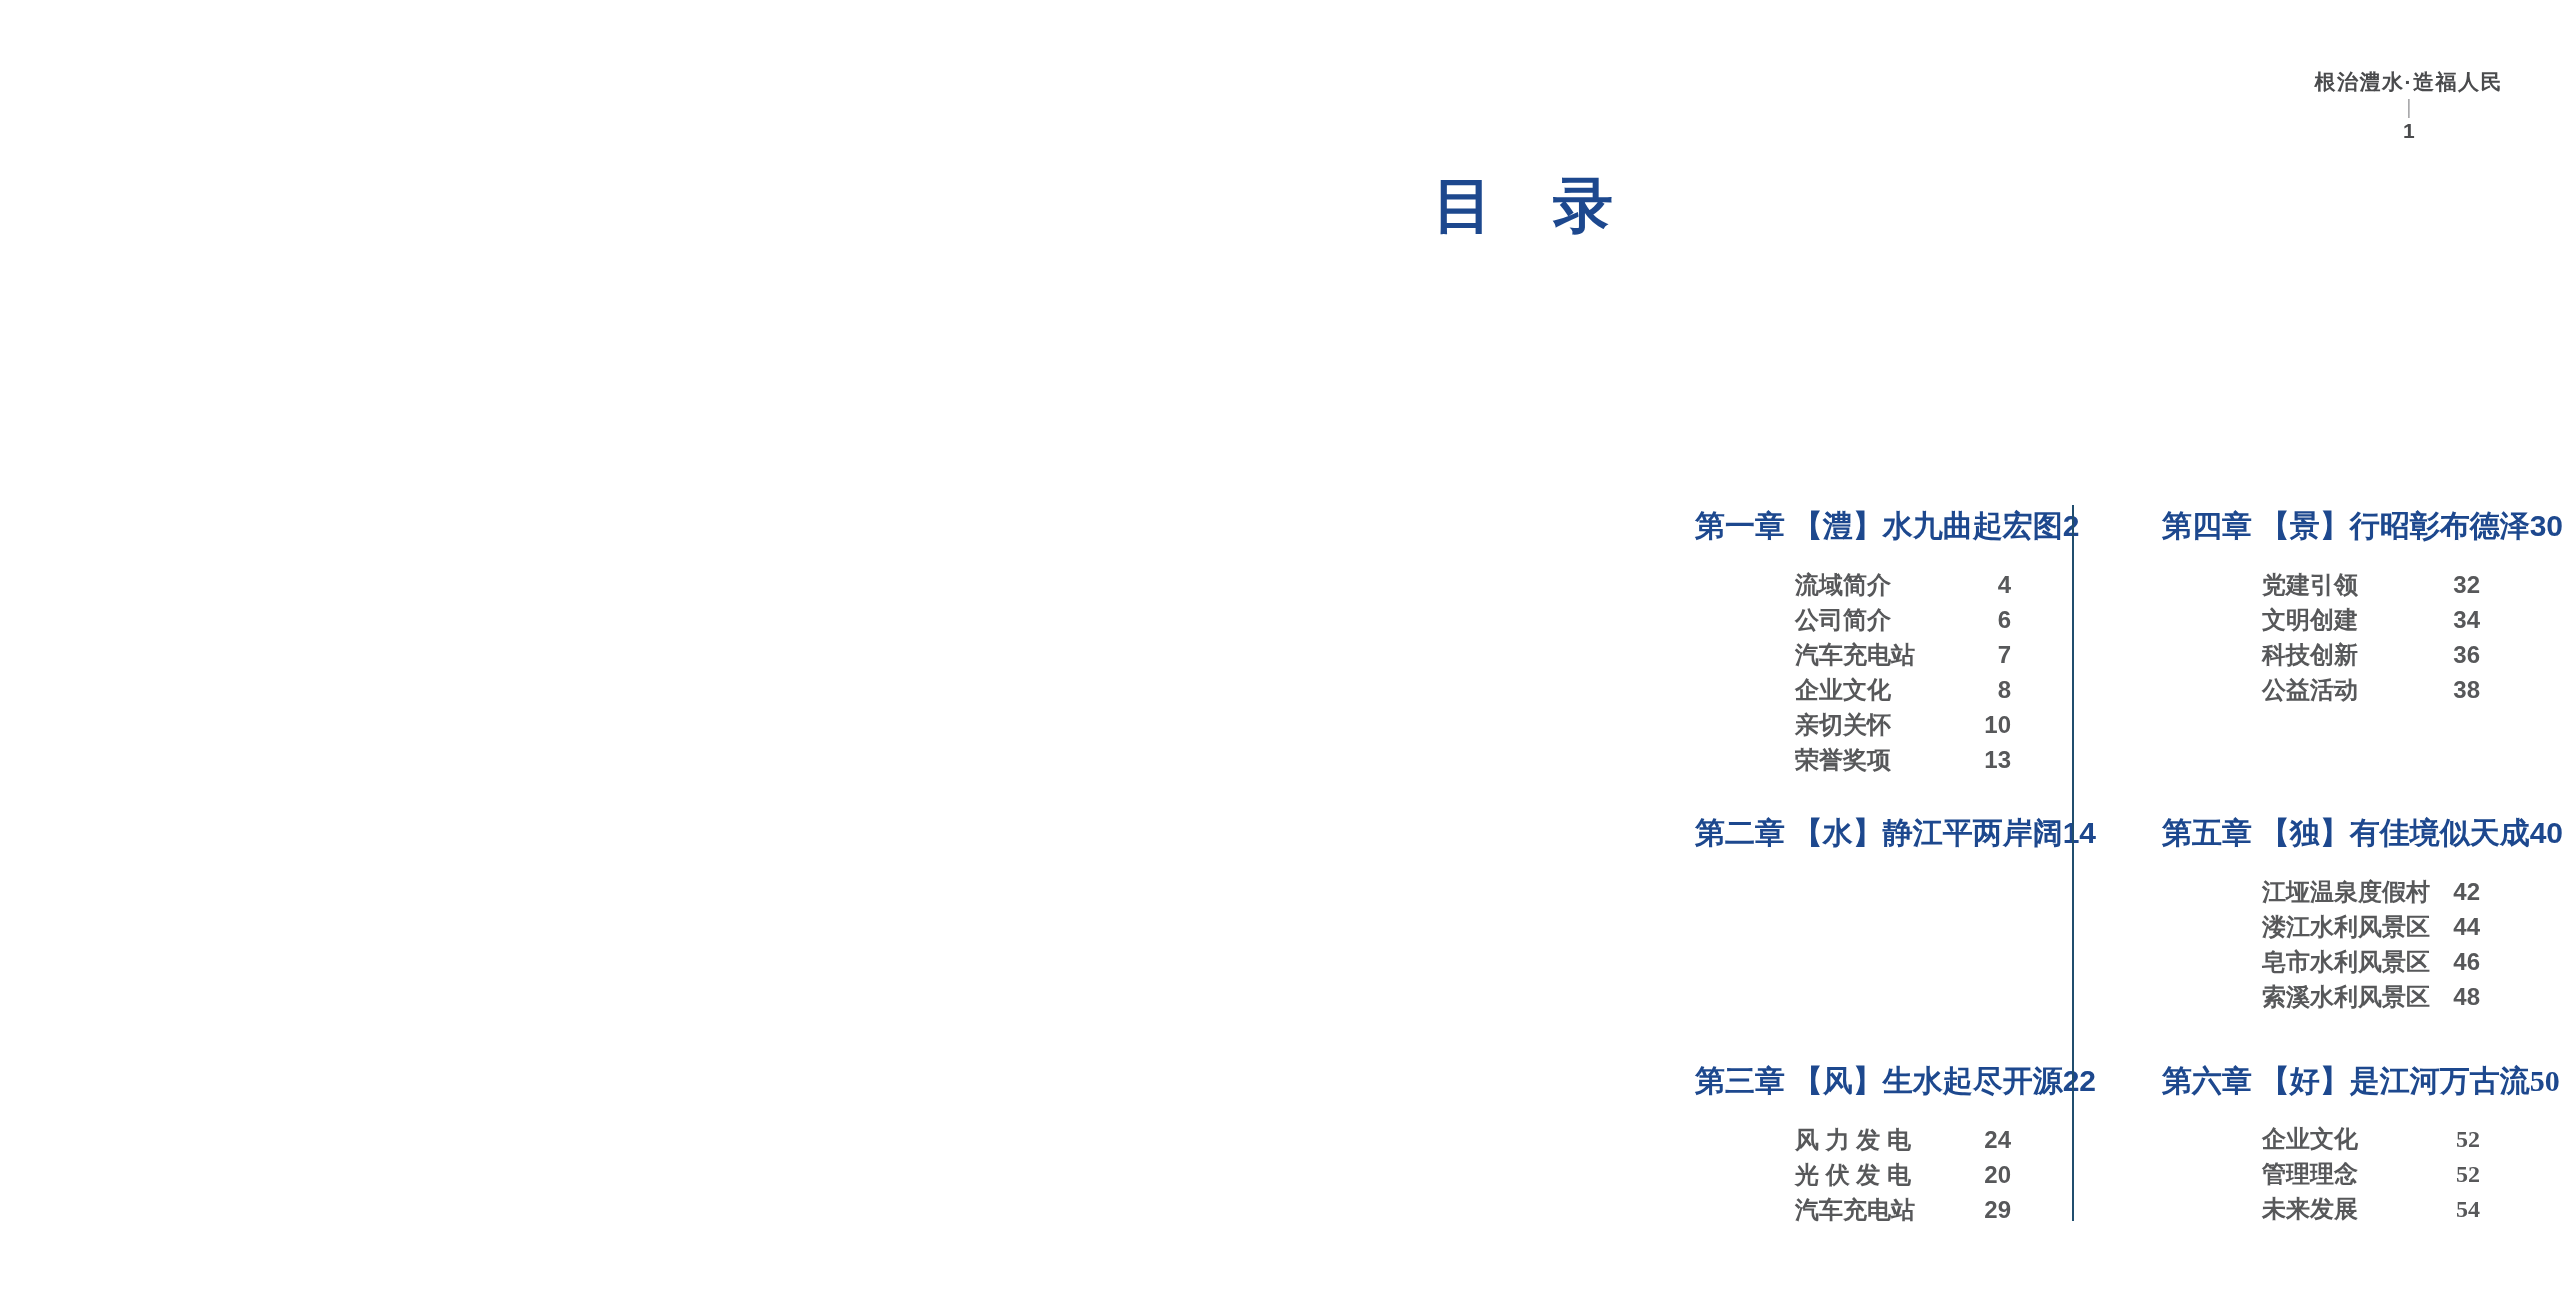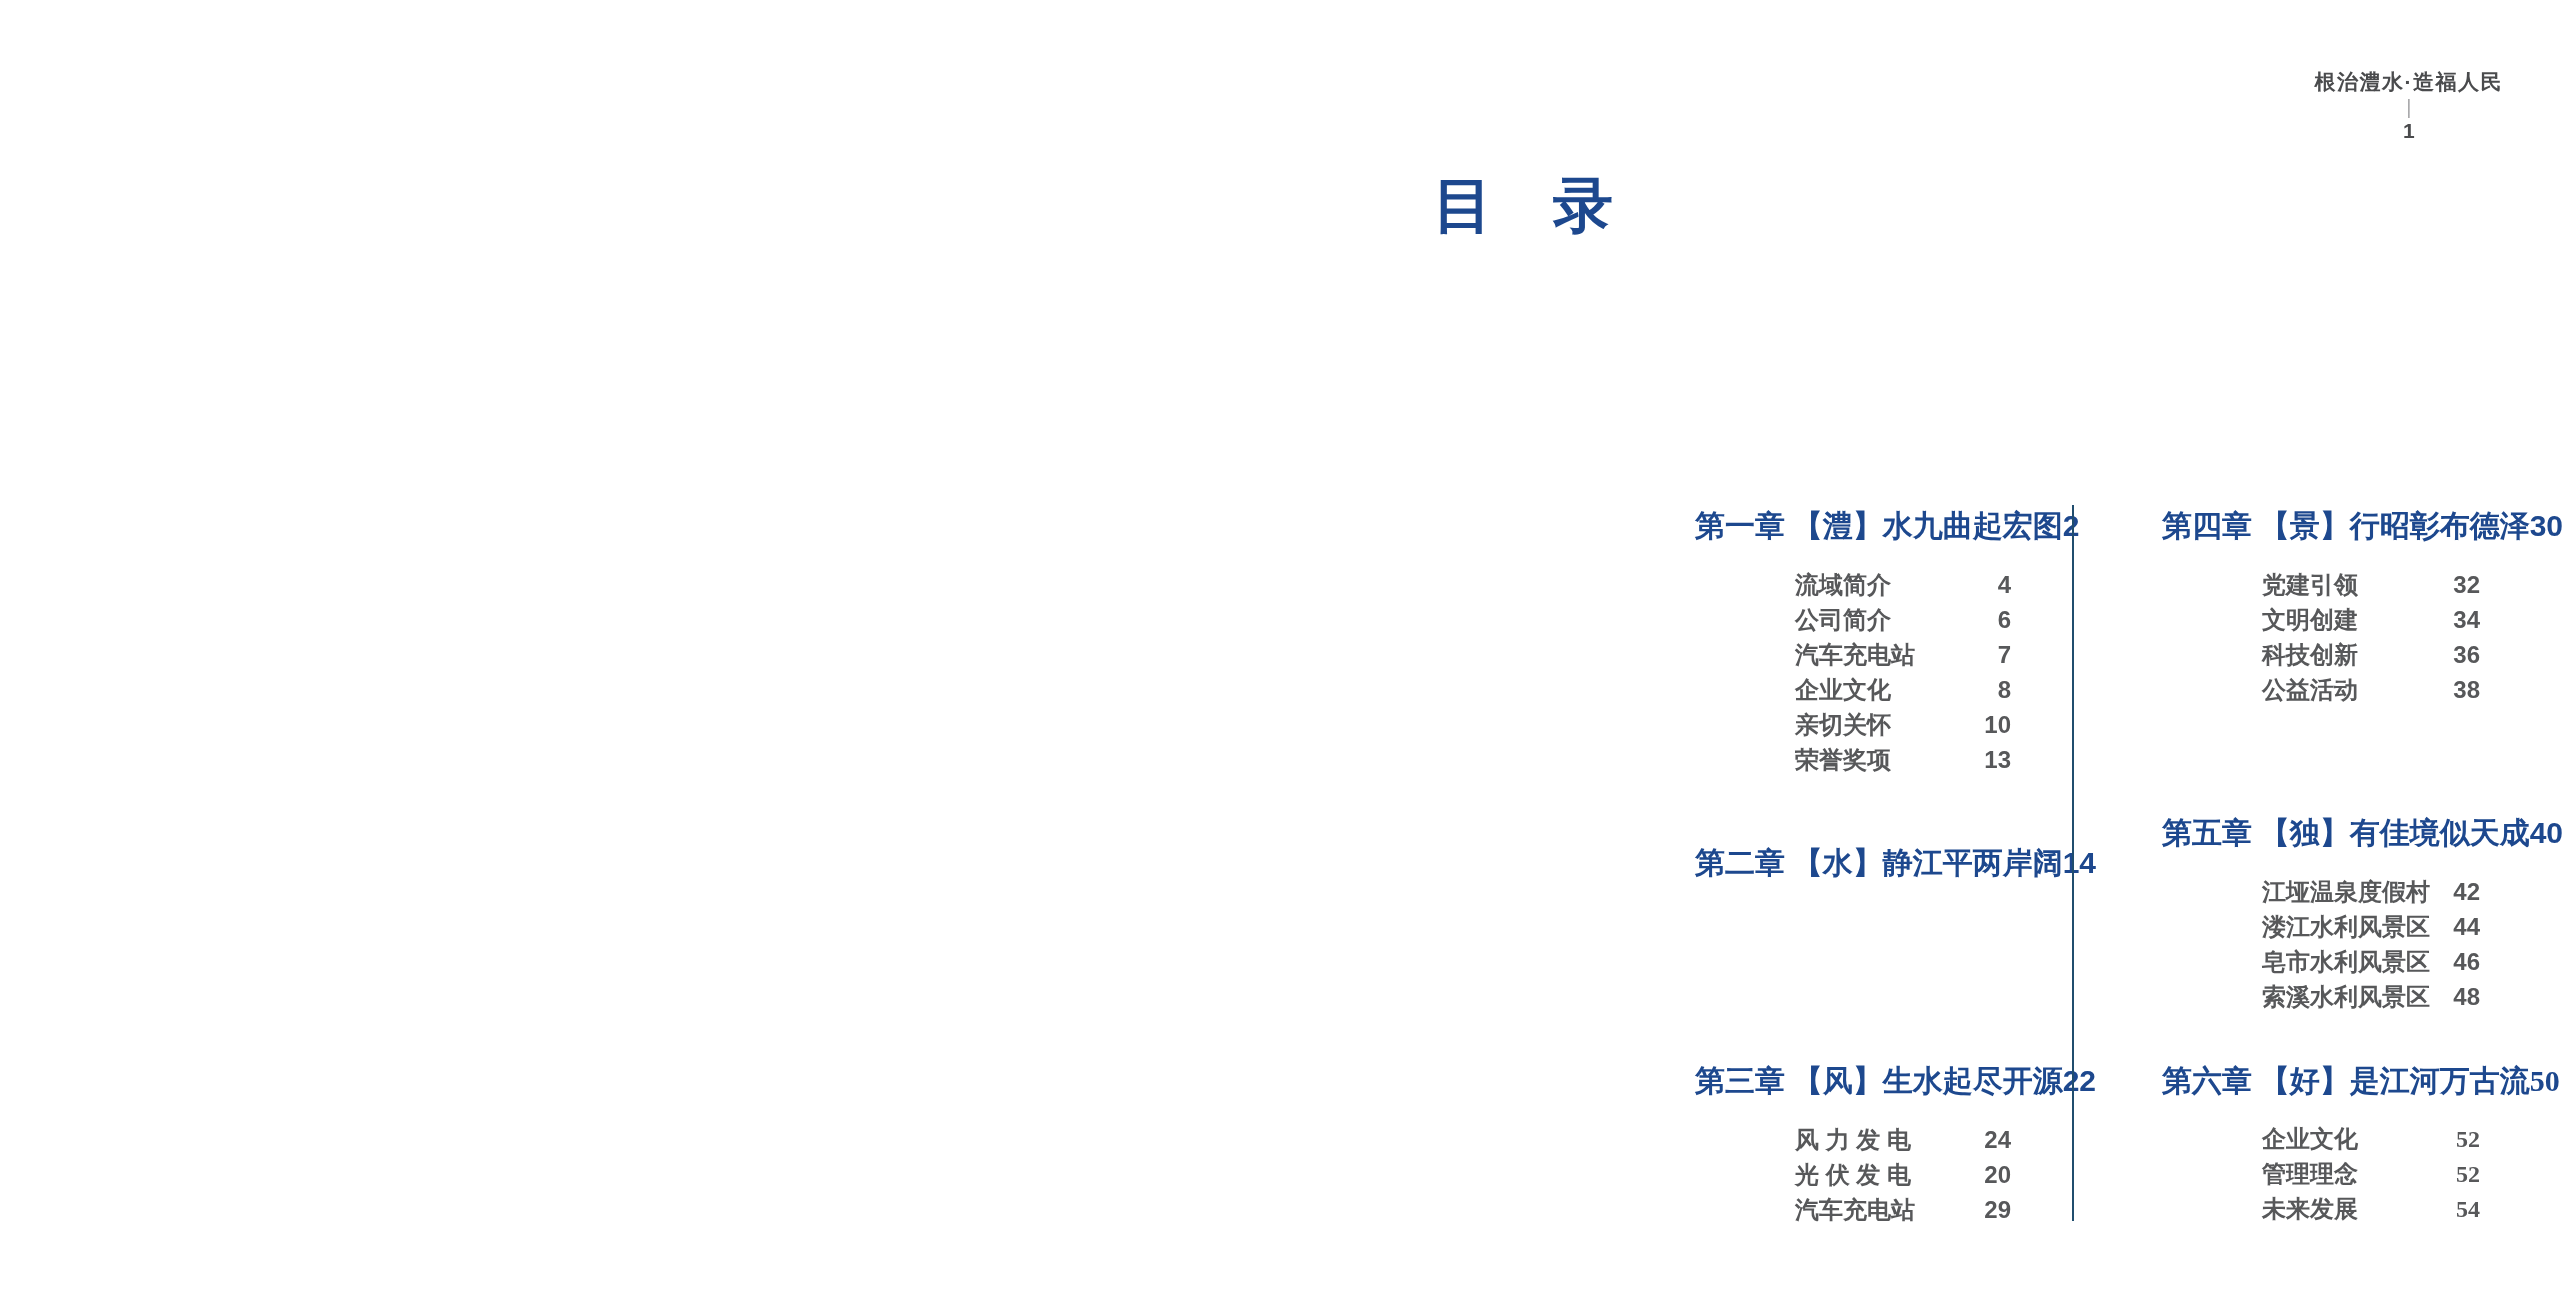--- a/index.html
+++ b/index.html
@@ -102,21 +102,21 @@
             <span class="item-label">亲切关怀</span>
             <span class="item-page">10</span>
           </div>
           <div class="item">
             <span class="item-label">荣誉奖项</span>
             <span class="item-page">13</span>
           </div>
         </div>
   </section>
 
-  <section class="chapter" style="top: 845px;">
+  <section class="chapter" style="top: 815px;">
     <h2 class="chapter-heading">
       <span class="ch-label">第二章</span>
       <span class="ch-title">【水】静江平两岸阔</span>
       <span class="ch-page">14</span>
     </h2>
   </section>
 
   <section class="chapter" style="top: 1063px;">
     <h2 class="chapter-heading">
       <span class="ch-label">第三章</span>

